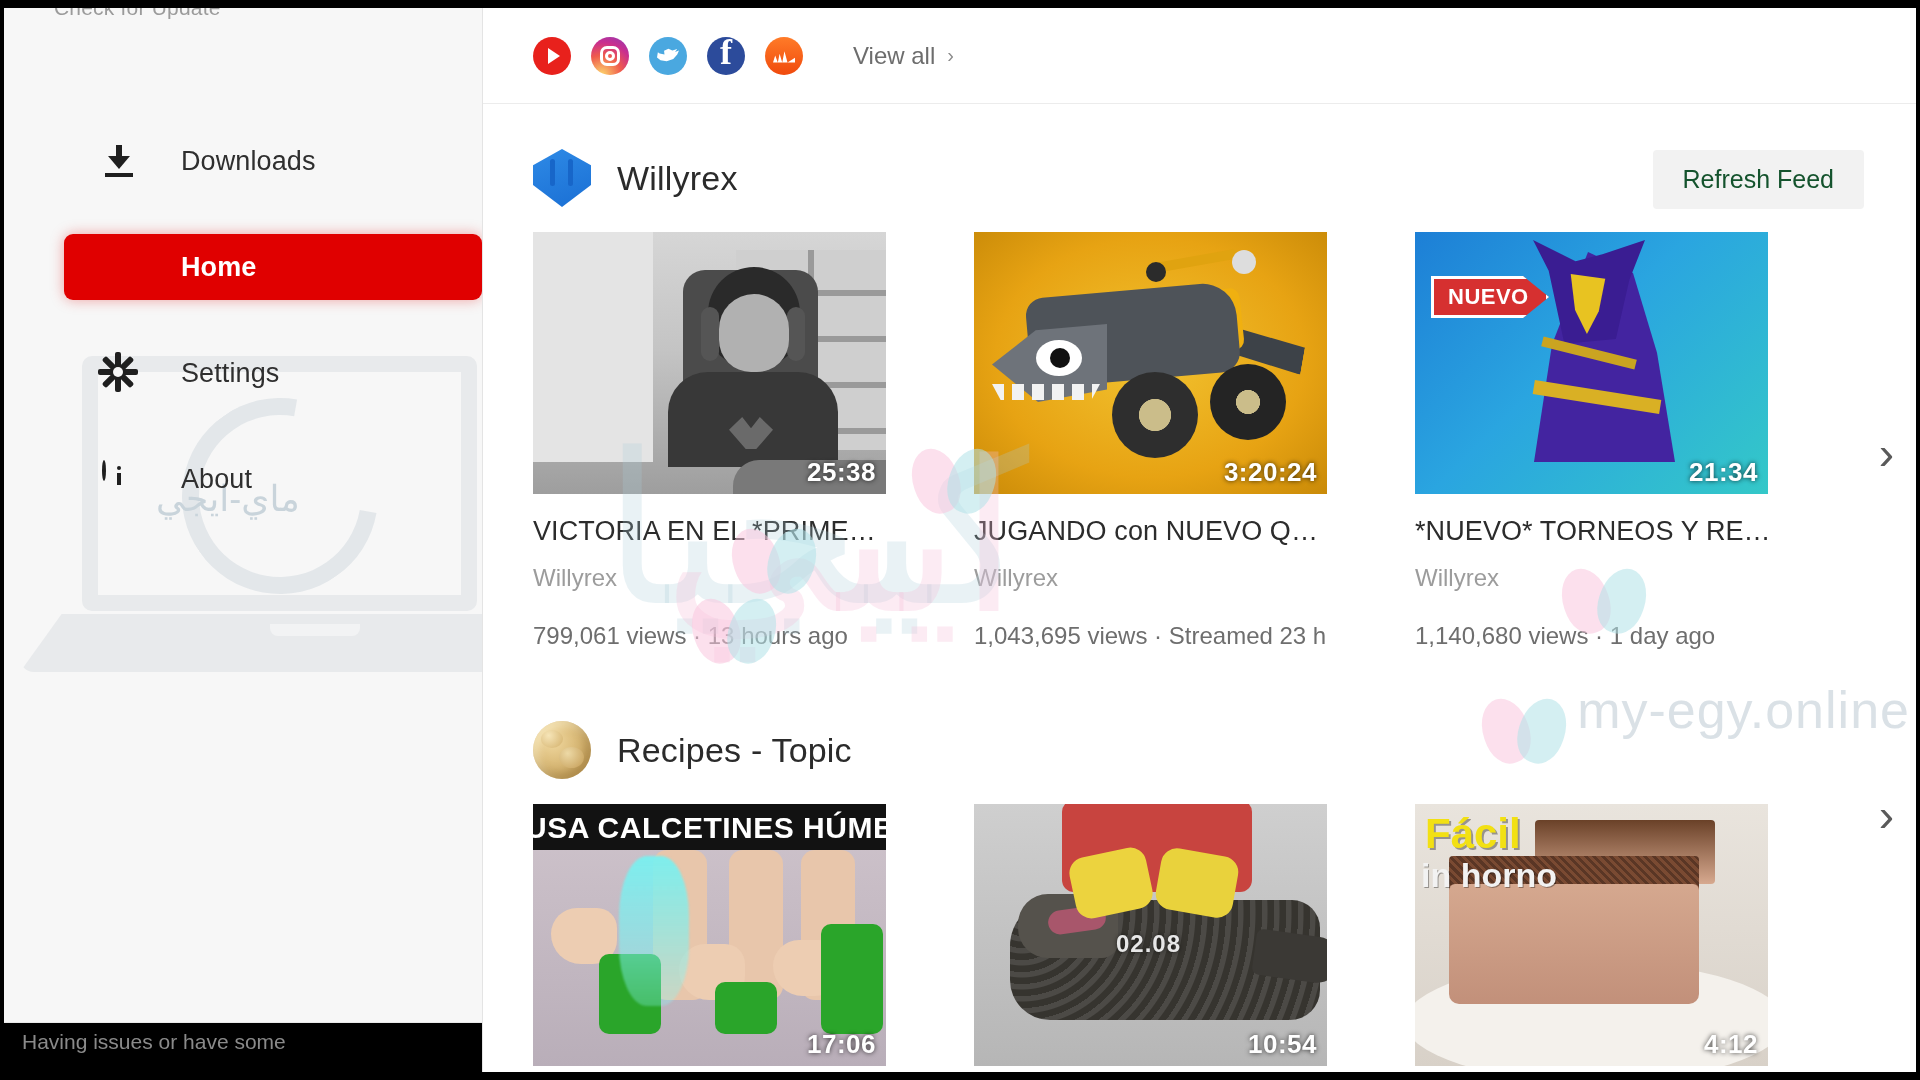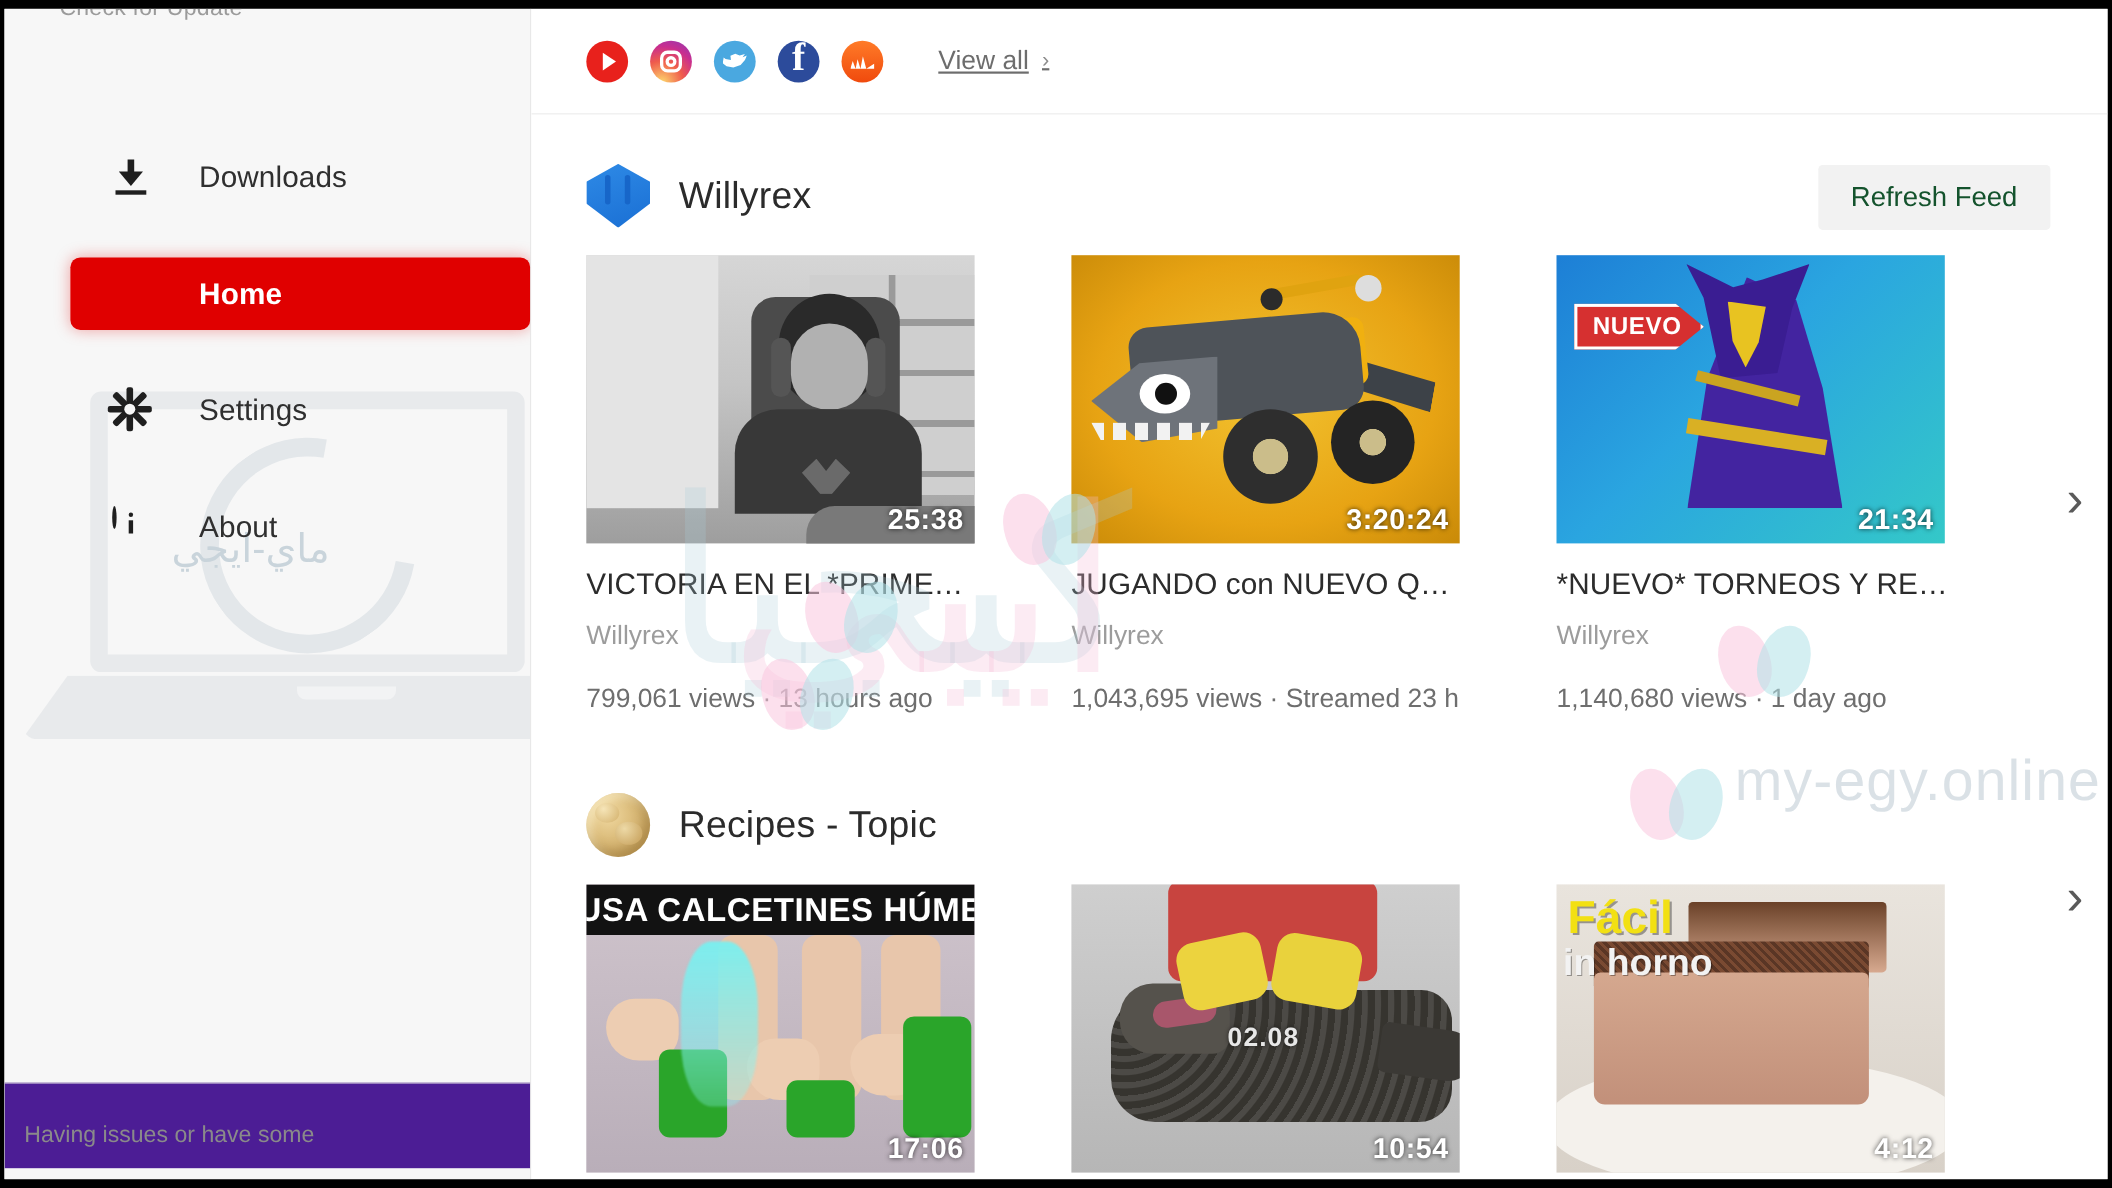--- a/index.html
+++ b/index.html
@@ -135,24 +135,24 @@
     position: absolute;
     left: 152px; top: 470px;
     font-size: 36px;
     color: #c9d4db;
     direction: rtl;
     white-space: nowrap;
   }
 
   .sidebar-footer {
     position: absolute;
-    left: 0; bottom: 10px; width: 100%;
+    left: 0; bottom: 0; width: 100%;
     border-top: 1px solid #e8e8e8;
-    padding: 35px 0 18px 18px;
-    background: #4c1d95;
+    padding: 7px 0 18px 18px;
+    background: #000000;
   }
   .sidebar-footer .ft-text { font-size: 21px; color: #8a8a8a; white-space: nowrap; }
 
   
   #main {
     position: relative;
     flex: 1 1 auto;
     height: 100%;
     background: #ffffff;
     overflow: hidden;
@@ -188,21 +188,20 @@
   .ic-soundcloud { background: linear-gradient(180deg,#ff7b28 0%, #f04a0d 100%); }
   .ic-soundcloud::after{content:"";position:absolute;left:8px;top:14px;width:22px;height:12px;background:#fff;
     clip-path: polygon(0 100%, 10% 42%, 22% 100%, 30% 28%, 42% 100%, 52% 6%, 66% 100%, 100% 60%, 100% 100%);}
   .viewall {
     margin-left: 30px;
     font-size: 24px;
     color: #6d6d6d;
     display: flex;
     align-items: center;
     white-space: nowrap;
-    text-decoration: underline;
   }
   .viewall .chev { margin-left: 12px; font-size: 20px; color: #8c8c8c; }
 
   
   .feed { position: relative; padding: 0; }
   .section { position: relative; padding: 38px 0 0 0; }
   .section-head {
     display: flex; align-items: center;
     padding-left: 50px;
     height: 72px;

